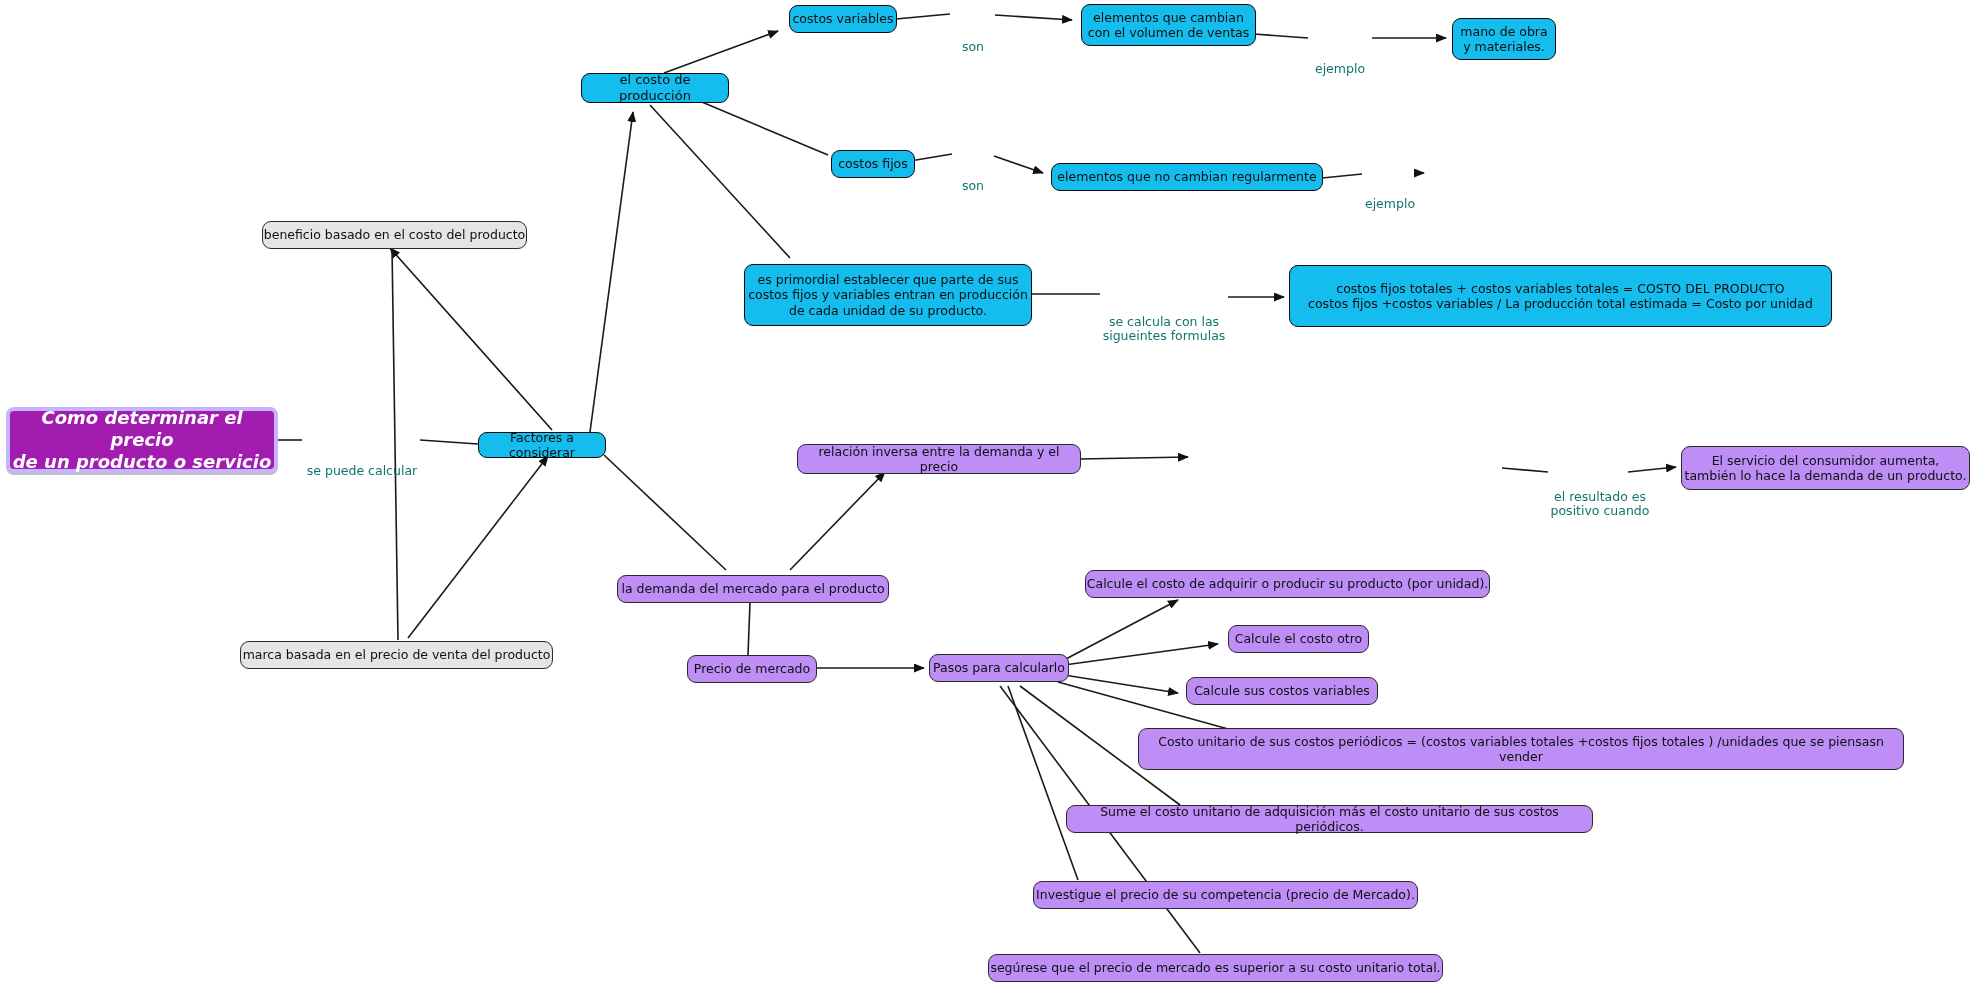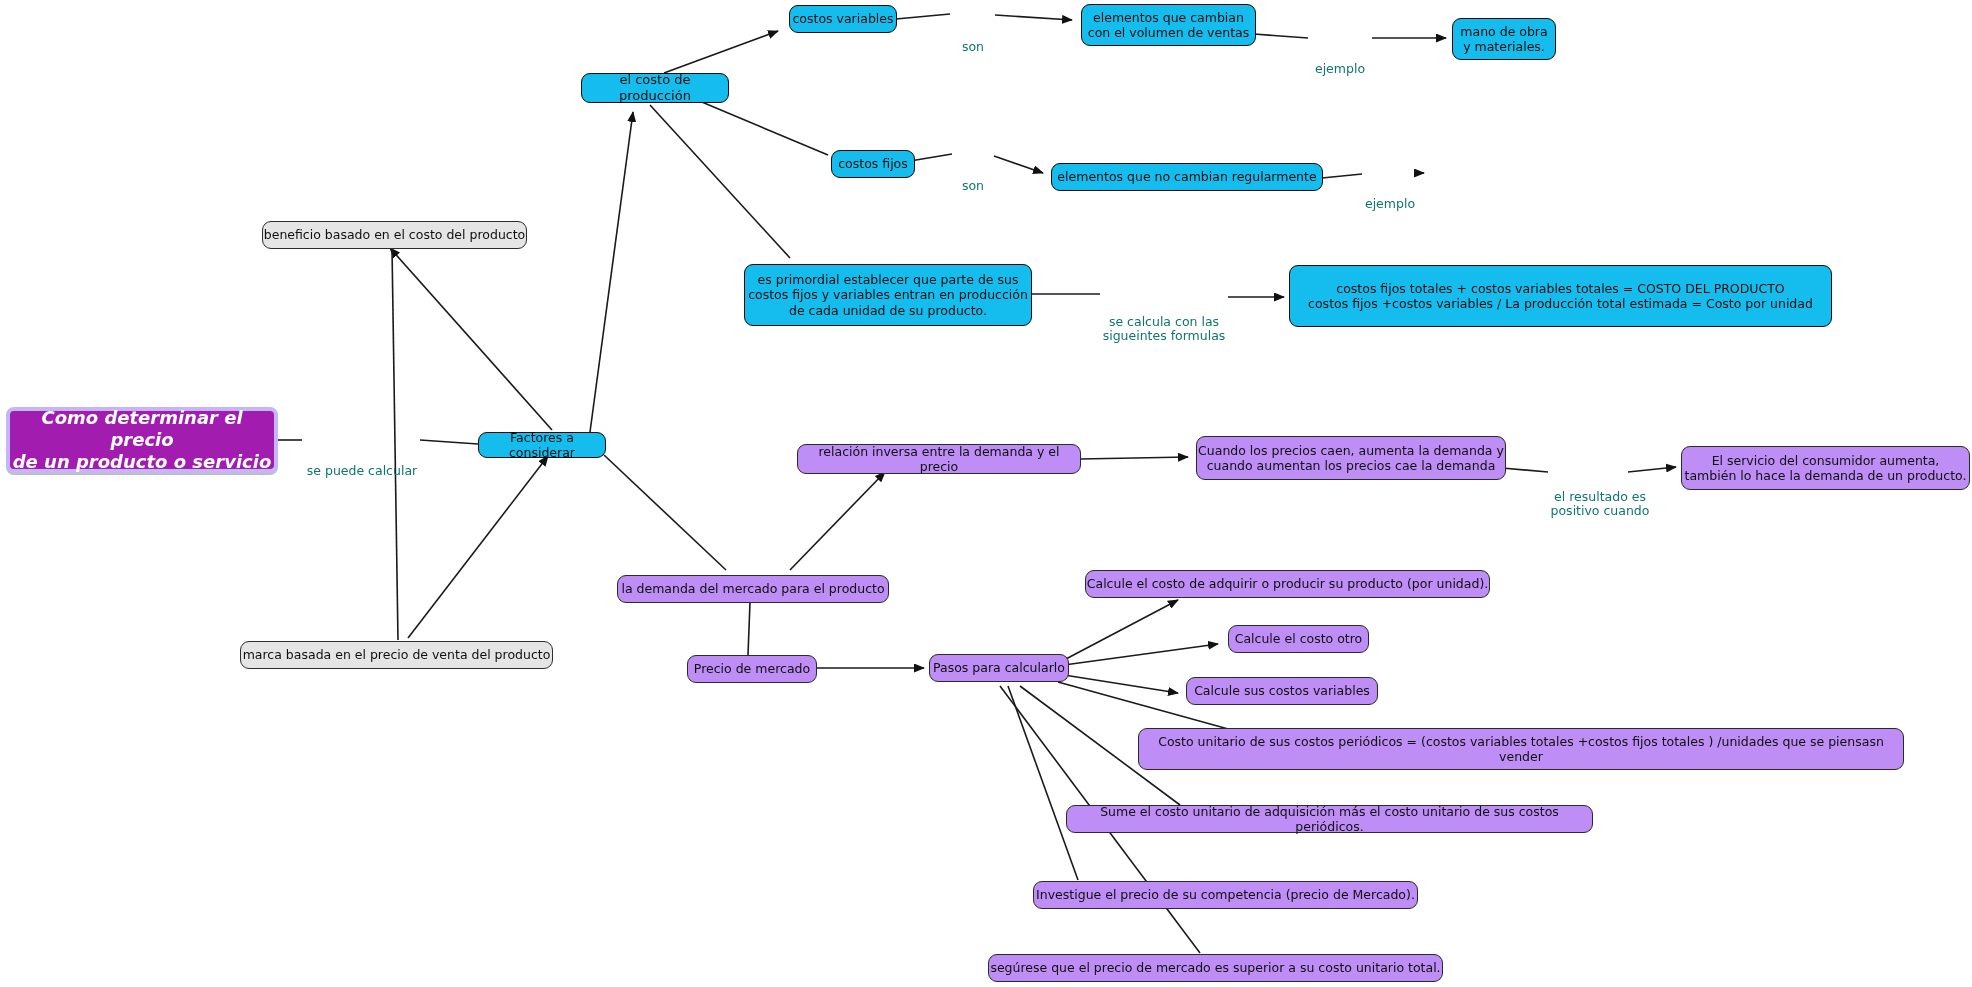--- a/index.html
+++ b/index.html
@@ -181,22 +181,20 @@
 costos fijos +costos variables / La producción total estimada = Costo por unidad</div>
 
   <div class="node green fs12" style="left:262px; top:221px; width:265px; height:28px;">beneficio basado en el costo del producto</div>
 
   <div class="node green fs12" style="left:240px; top:641px; width:313px; height:28px;">marca basada en el precio de venta del producto</div>
 
   <div class="node purple fs12" style="left:617px; top:575px; width:272px; height:28px;">la demanda del mercado para el producto</div>
 
   <div class="node purple fs12" style="left:797px; top:444px; width:284px; height:30px;">relación inversa entre la demanda y el precio</div>
 
-  <div class="node purple fs12" style="left:1196px; top:436px; width:310px; height:44px;">Cuando los precios caen, aumenta la demanda y
-cuando aumentan los precios cae la demanda</div>
 
   <div class="node purple fs12" style="left:1681px; top:446px; width:289px; height:44px;">El servicio del consumidor aumenta,
  también lo hace la demanda de un producto.</div>
 
   <div class="node purple fs12" style="left:687px; top:655px; width:130px; height:28px;">Precio de mercado</div>
 
   <div class="node purple fs12" style="left:929px; top:654px; width:140px; height:28px;">Pasos para calcularlo</div>
 
   <div class="node purple fs12" style="left:1085px; top:570px; width:405px; height:28px;">Calcule el costo de adquirir o producir su producto (por unidad).</div>
 

